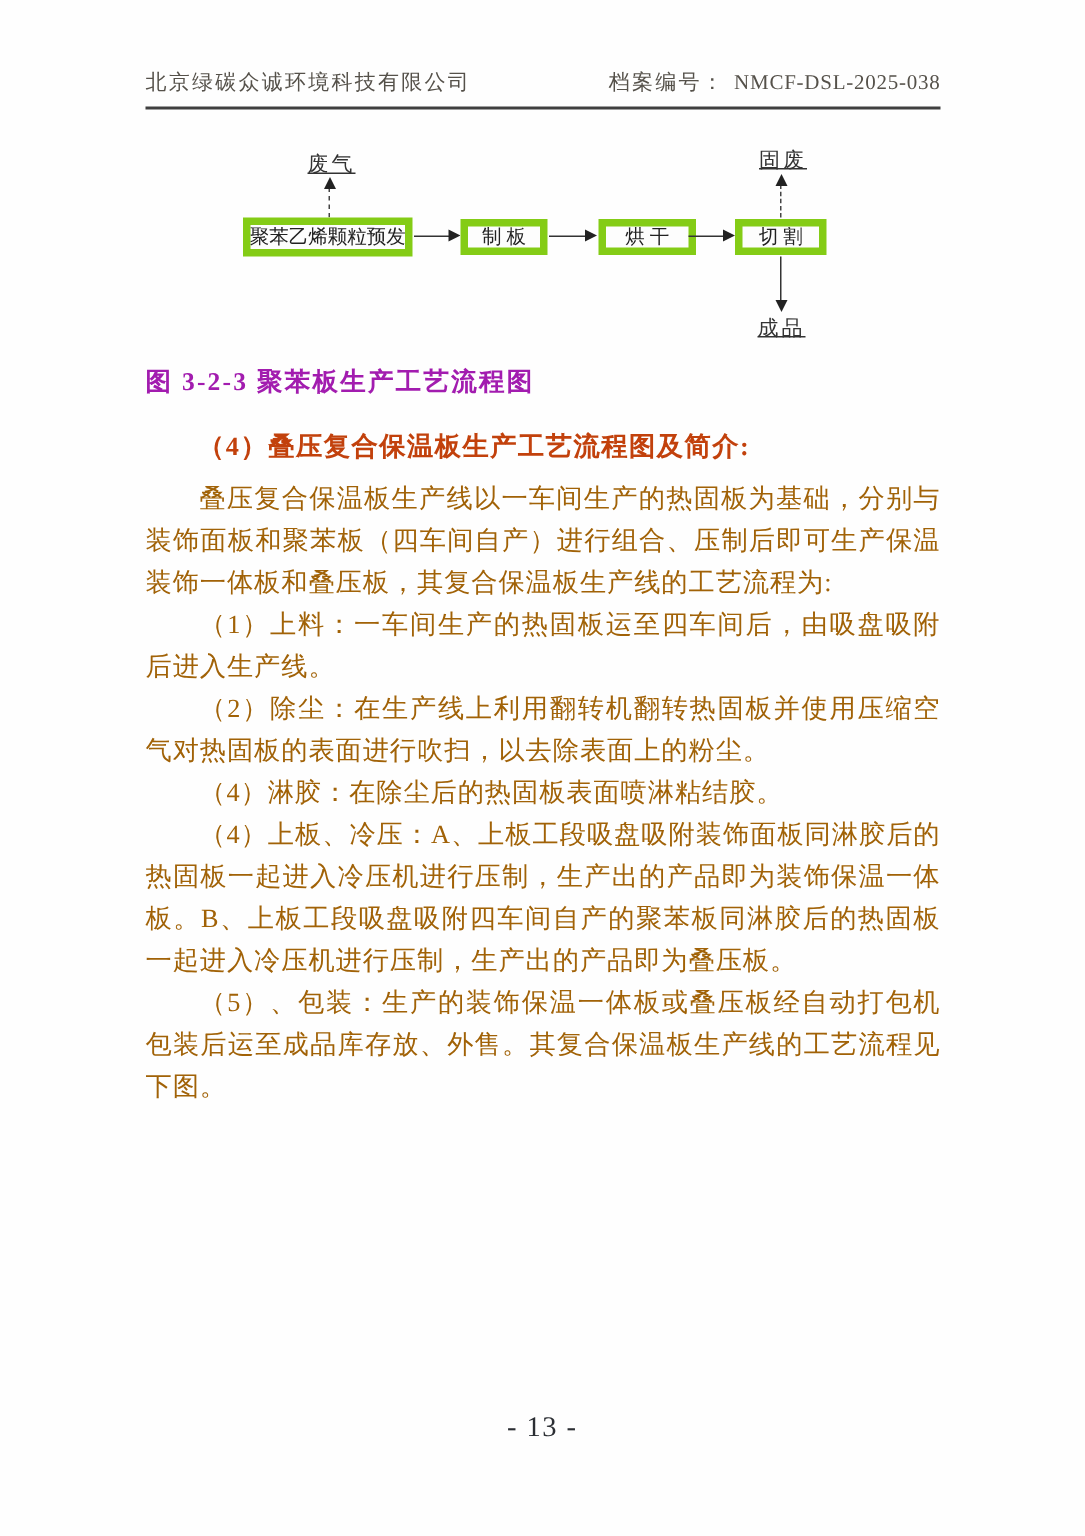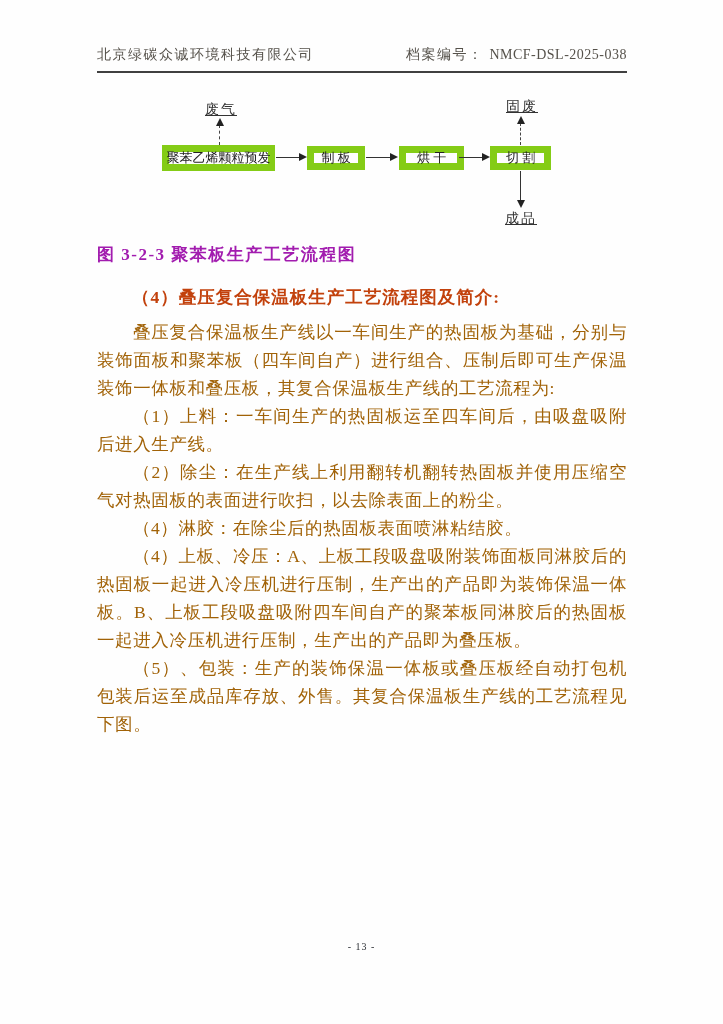--- a/index.html
+++ b/index.html
@@ -19,21 +19,21 @@
     padding-bottom:7px;
     border-bottom:2px solid #404040;
     font-size:14px; letter-spacing:1.5px; color:#55514a;
   }
   .doc-header .file-no { letter-spacing:0.5px; }
   .doc-header .file-no .label { letter-spacing:1.5px; margin-right:6px; }
   
   .flowchart { position:absolute; left:0; top:95px; width:723px; height:135px; }
   .fc-box {
     position:absolute;
-    border:7px solid #84cc16;
+    border:5px solid #84cc16;
     background:#fdfdfd;
     display:flex; align-items:center; justify-content:center;
     font-size:13px; color:#222; white-space:nowrap;
   }
   .fc-label { position:absolute; font-size:14px; color:#333; letter-spacing:2px; white-space:nowrap;text-decoration:underline; }
   .v-dash { position:absolute; width:0; border-left:1px dashed #444; }
   .v-solid { position:absolute; width:0; border-left:1px solid #333; }
   .h-line { position:absolute; height:1px; background:#333; }
   .head-up { position:absolute; width:0; height:0;
     border-left:4px solid transparent; border-right:4px solid transparent;
@@ -56,21 +56,21 @@
     text-indent:2em; color:#c2410c;
   }
   .paragraphs { margin-top:9px; }
   .paragraphs p {
     font-size:17.5px; line-height:28px; letter-spacing:0.6px;
     text-align:justify; text-indent:2.05em; color:#a16207;
   }
   
   .page-number {
     position:absolute; left:0; top:941px; width:723px;
-    text-align:center; font-size:10px; color:#2b2e33; letter-spacing:1px;
+    text-align:center; font-size:19px; color:#2b2e33; letter-spacing:1px;
   }
 </style>
 </head>
 <body>
 
 <div class="page">
 
   <div class="doc-header">
     <span>北京绿碳众诚环境科技有限公司</span>
     <span class="file-no">

